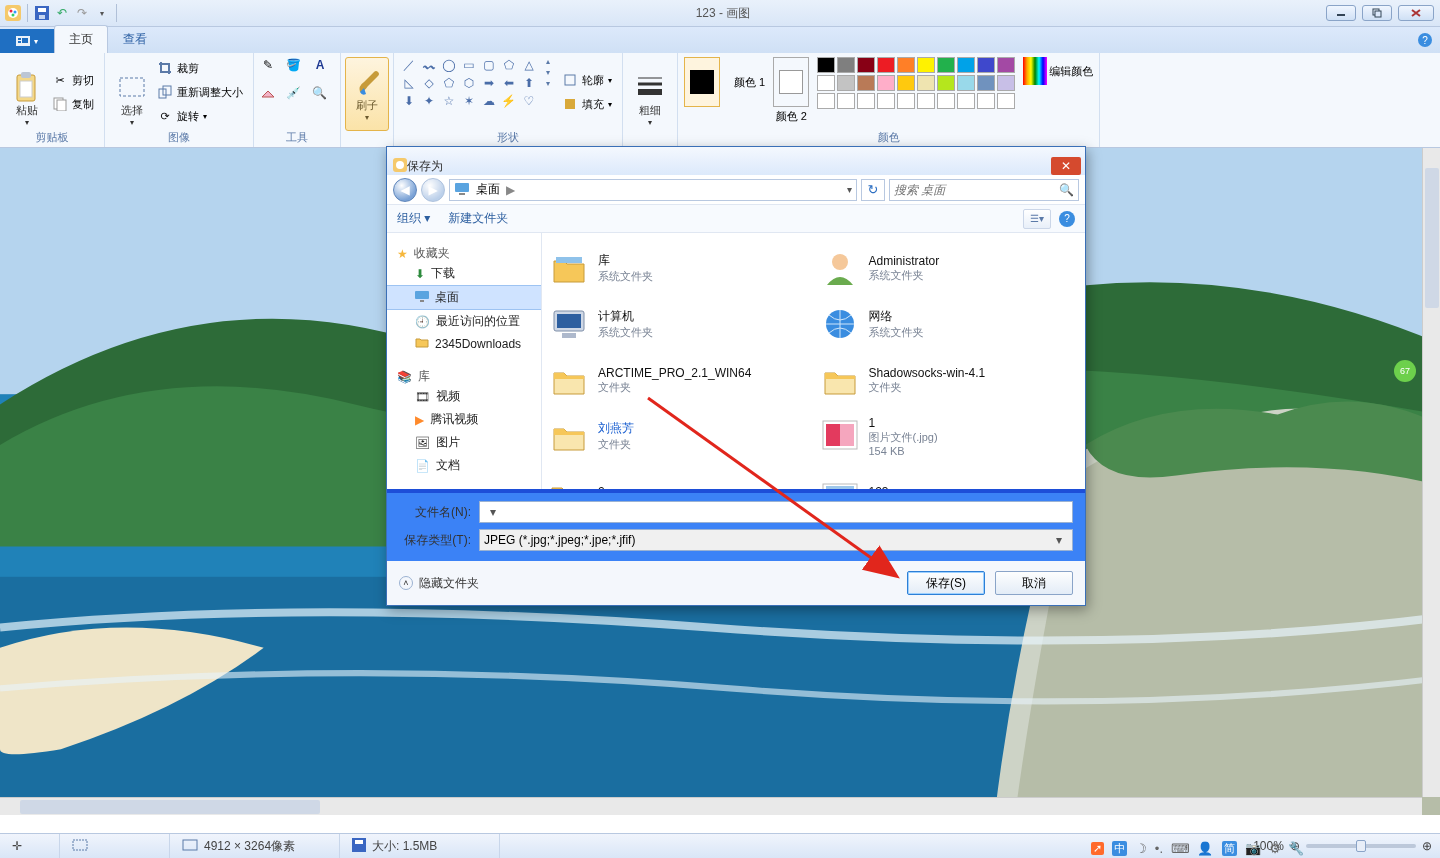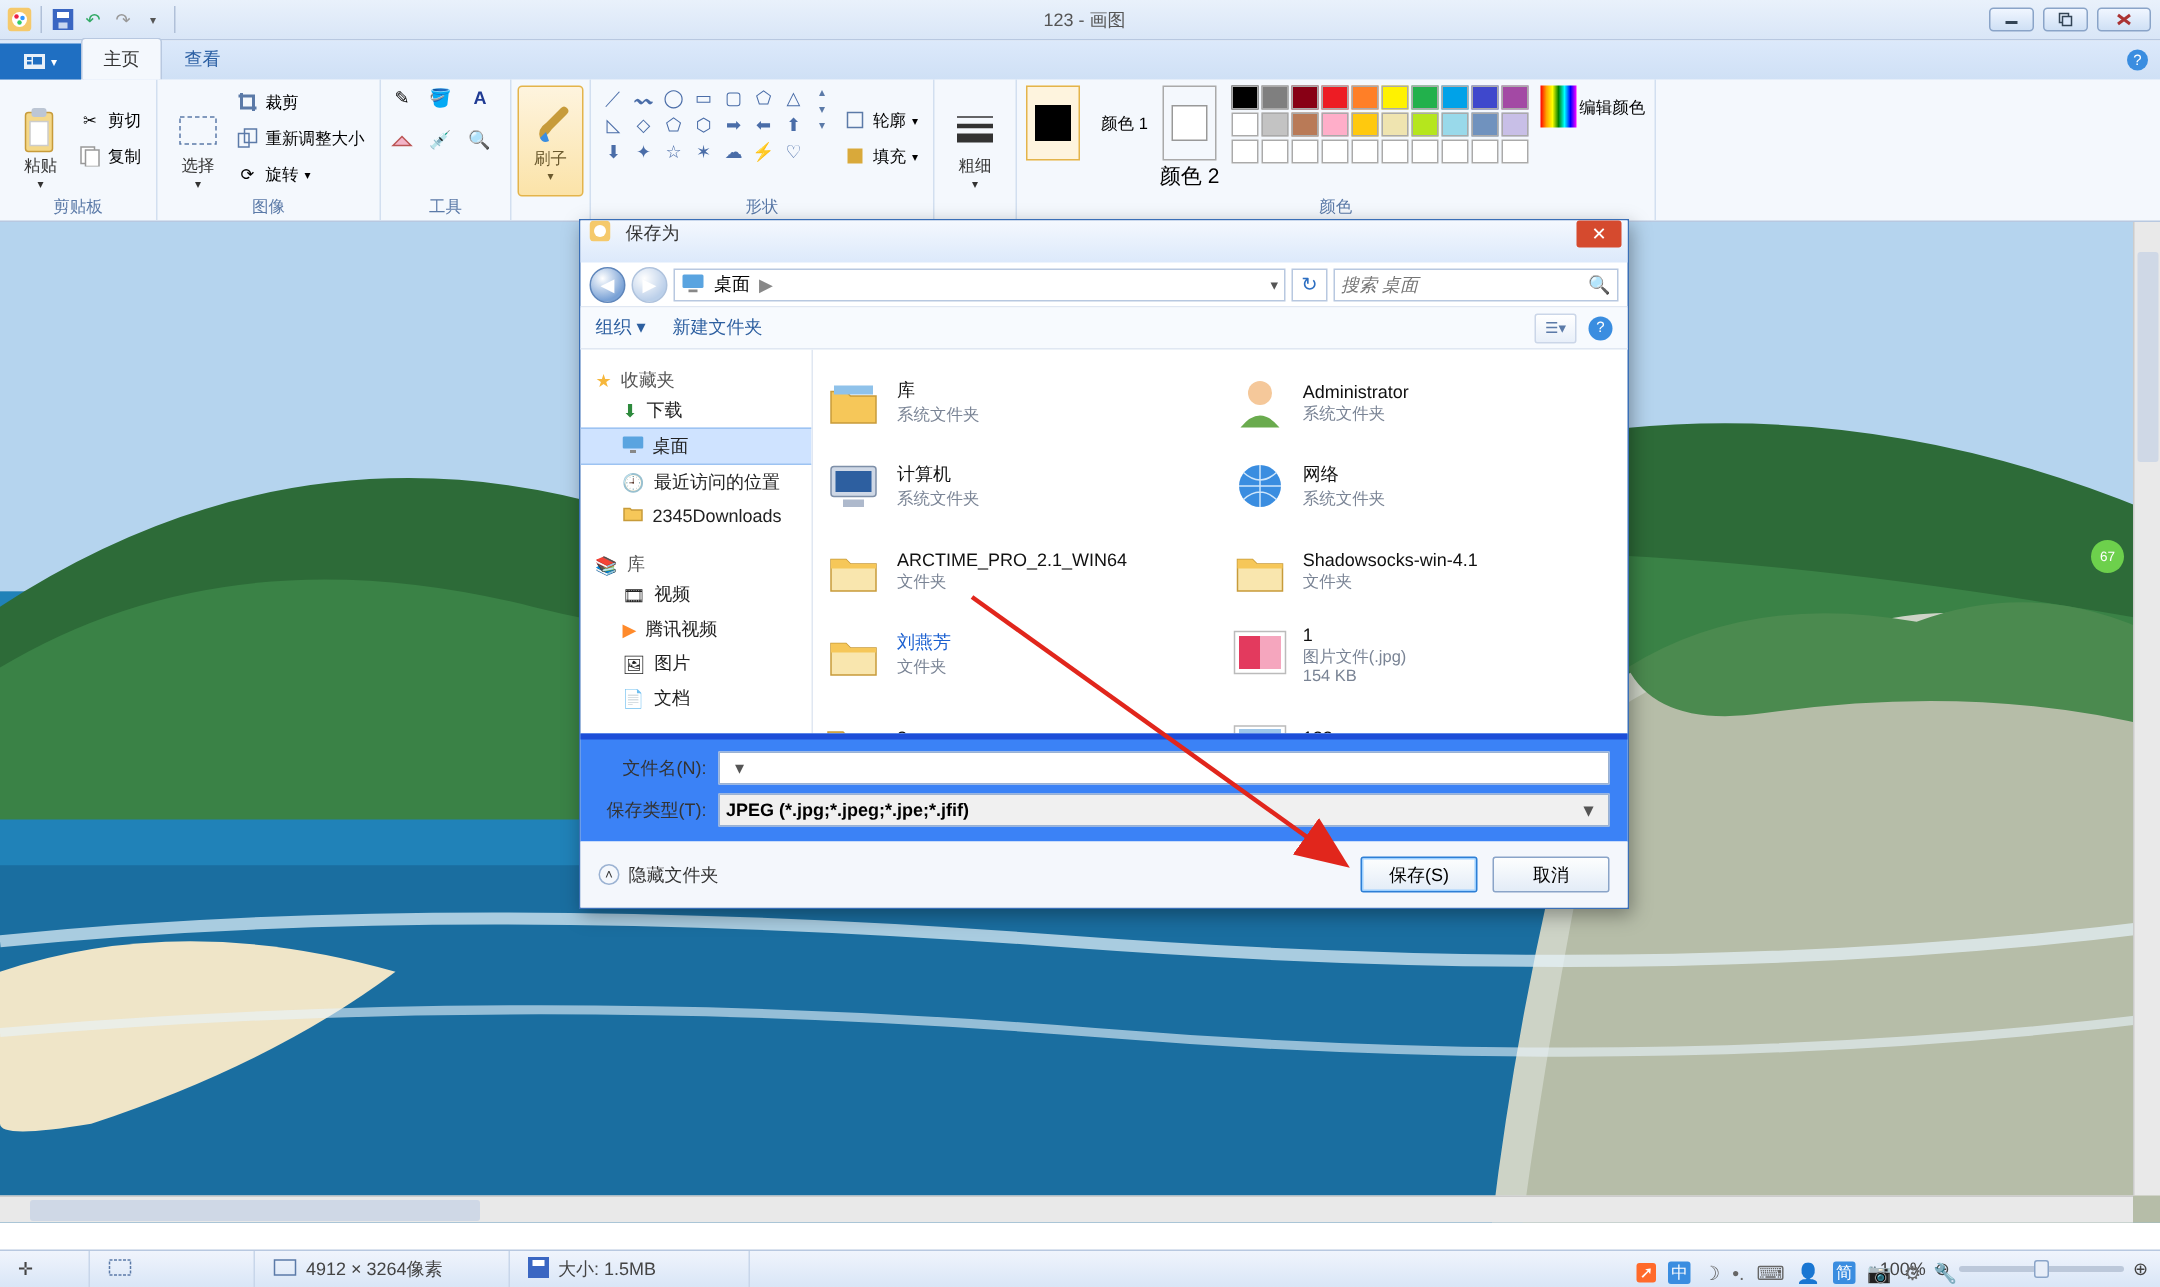--- a/index.html
+++ b/index.html
@@ -55,21 +55,21 @@
 .statusbar { position: absolute; bottom: 0; left: 0; right: 0; height: 25px; background: linear-gradient(#f0f4fc,#d9e6f7); border-top: 1px solid #b8c8e0; display: flex; align-items: center; font-size: 12px; color: #444; }
 .statusbar .cell { padding: 0 12px; border-right: 1px solid #c8d6ea; height: 100%; display: flex; align-items: center; gap: 6px; }
 .statusbar .fill { flex: 1; }
 .statusbar .zoom { display: flex; align-items: center; gap: 6px; padding: 0 8px; }
 .slider { width: 110px; height: 4px; background: #bcc8da; position: relative; border-radius: 2px; }
 .slider .knob { position: absolute; left: 50%; top: -4px; width: 10px; height: 12px; background: #e8eef8; border: 1px solid #8aa4c8; border-radius: 2px; transform: translateX(-50%); }
 .badge { position: absolute; right: 24px; top: 360px; width: 22px; height: 22px; border-radius: 50%; background: #6dd04c; color: #fff; display: flex; align-items: center; justify-content: center; font-size: 9px; }
 
 
 .dialog { position: absolute; left: 386px; top: 146px; width: 700px; height: 460px; background: #fff; border: 1px solid #3a6fb7; box-shadow: 2px 4px 12px rgba(0,0,0,.35); display: flex; flex-direction: column; font-size: 12px; }
-.dlg-title { height: 28px; background: linear-gradient(#f4f8fe,#dce9fb); display: flex; align-items: flex-start; padding-left: 6px; gap: 10px; color: #333; }
+.dlg-title { height: 28px; background: linear-gradient(#f4f8fe,#dce9fb); display: flex; align-items: flex-end; padding-left: 6px; gap: 0; color: #333; }
 .dlg-title .x { margin-left: auto; width: 30px; height: 18px; background: #d54a2e; color: #fff; display: flex; align-items: center; justify-content: center; border-radius: 2px; margin-right: 4px; }
 .dlg-nav { height: 30px; display: flex; align-items: center; gap: 4px; padding: 0 6px; border-bottom: 1px solid #e0e7f2; }
 .navbtn { width: 24px; height: 24px; border-radius: 50%; background: radial-gradient(circle at 35% 30%, #fff, #7aa2d6 70%); border: 1px solid #5f86bb; display: flex; align-items: center; justify-content: center; color: #fff; font-size: 12px; }
 .navbtn.fwd { opacity: .5; }
 .breadcrumb { flex: 1; height: 22px; border: 1px solid #b8c8e0; display: flex; align-items: center; padding: 0 4px; gap: 6px; }
 .breadcrumb .sep { color: #888; }
 .refresh { width: 24px; height: 22px; border: 1px solid #b8c8e0; display: flex; align-items: center; justify-content: center; color: #2d6fc2; font-size: 13px; }
 .search { width: 190px; height: 22px; border: 1px solid #b8c8e0; display: flex; align-items: center; padding: 0 4px; color: #888; }
 .search input { flex: 1; border: none; outline: none; font-size: 12px; font-style: italic; color: #888; }
 .dlg-toolbar { height: 28px; display: flex; align-items: center; gap: 18px; padding: 0 10px; color: #2d5fa0; border-bottom: 1px solid #e0e7f2; background: #f7fafe; }
@@ -356,21 +356,21 @@
       <div style="display:flex;flex-direction:row;align-items:center;gap:14px;">
         <div class="colsel" style="background:#fef4de;border-color:#e4b44a;">
             <div class="blk"></div>
           </div>
         <span style="font-size:11px;">颜色 1</span>
       </div>
       <div style="display:flex;flex-direction:column;align-items:center;gap:2px;">
         <div class="colsel colsel2">
             <div class="blk"></div>
           </div>
-        <span style="font-size:14px;">颜色 2</span>
+        <span style="font-size:11px;">颜色 2</span>
       </div>
       <div class="colorgrid" id="palette">
           <div class="sw" style="background: rgb(0, 0, 0);"></div>
           <div class="sw" style="background: rgb(127, 127, 127);"></div>
           <div class="sw" style="background: rgb(136, 0, 21);"></div>
           <div class="sw" style="background: rgb(237, 28, 36);"></div>
           <div class="sw" style="background: rgb(255, 127, 39);"></div>
           <div class="sw" style="background: rgb(255, 242, 0);"></div>
           <div class="sw" style="background: rgb(34, 177, 76);"></div>
           <div class="sw" style="background: rgb(0, 162, 232);"></div>
@@ -651,21 +651,21 @@
 
   <div class="dlg-fields">
     <div class="fieldrow">
       <label>文件名(N):</label>
       <div class="inp">
           <span class="dd">▾</span>
         </div>
     </div>
     <div class="fieldrow">
       <label>保存类型(T):</label>
-      <div class="inp" style="background:#f0f0f0;font-weight:bold;">
+      <div class="inp" style="background:#f0f0f0;">
           <span style="flex:1">JPEG (*.jpg;*.jpeg;*.jpe;*.jfif)</span>
           <span class="dd">▾</span>
         </div>
     </div>
   </div>
 
   <div class="dlg-footer">
     <div class="hide">
         <span style="width:14px;height:14px;border:1px solid #9bb2d2;border-radius:50%;display:flex;align-items:center;justify-content:center;font-size:9px;">˄</span>
         <span>隐藏文件夹</span>

